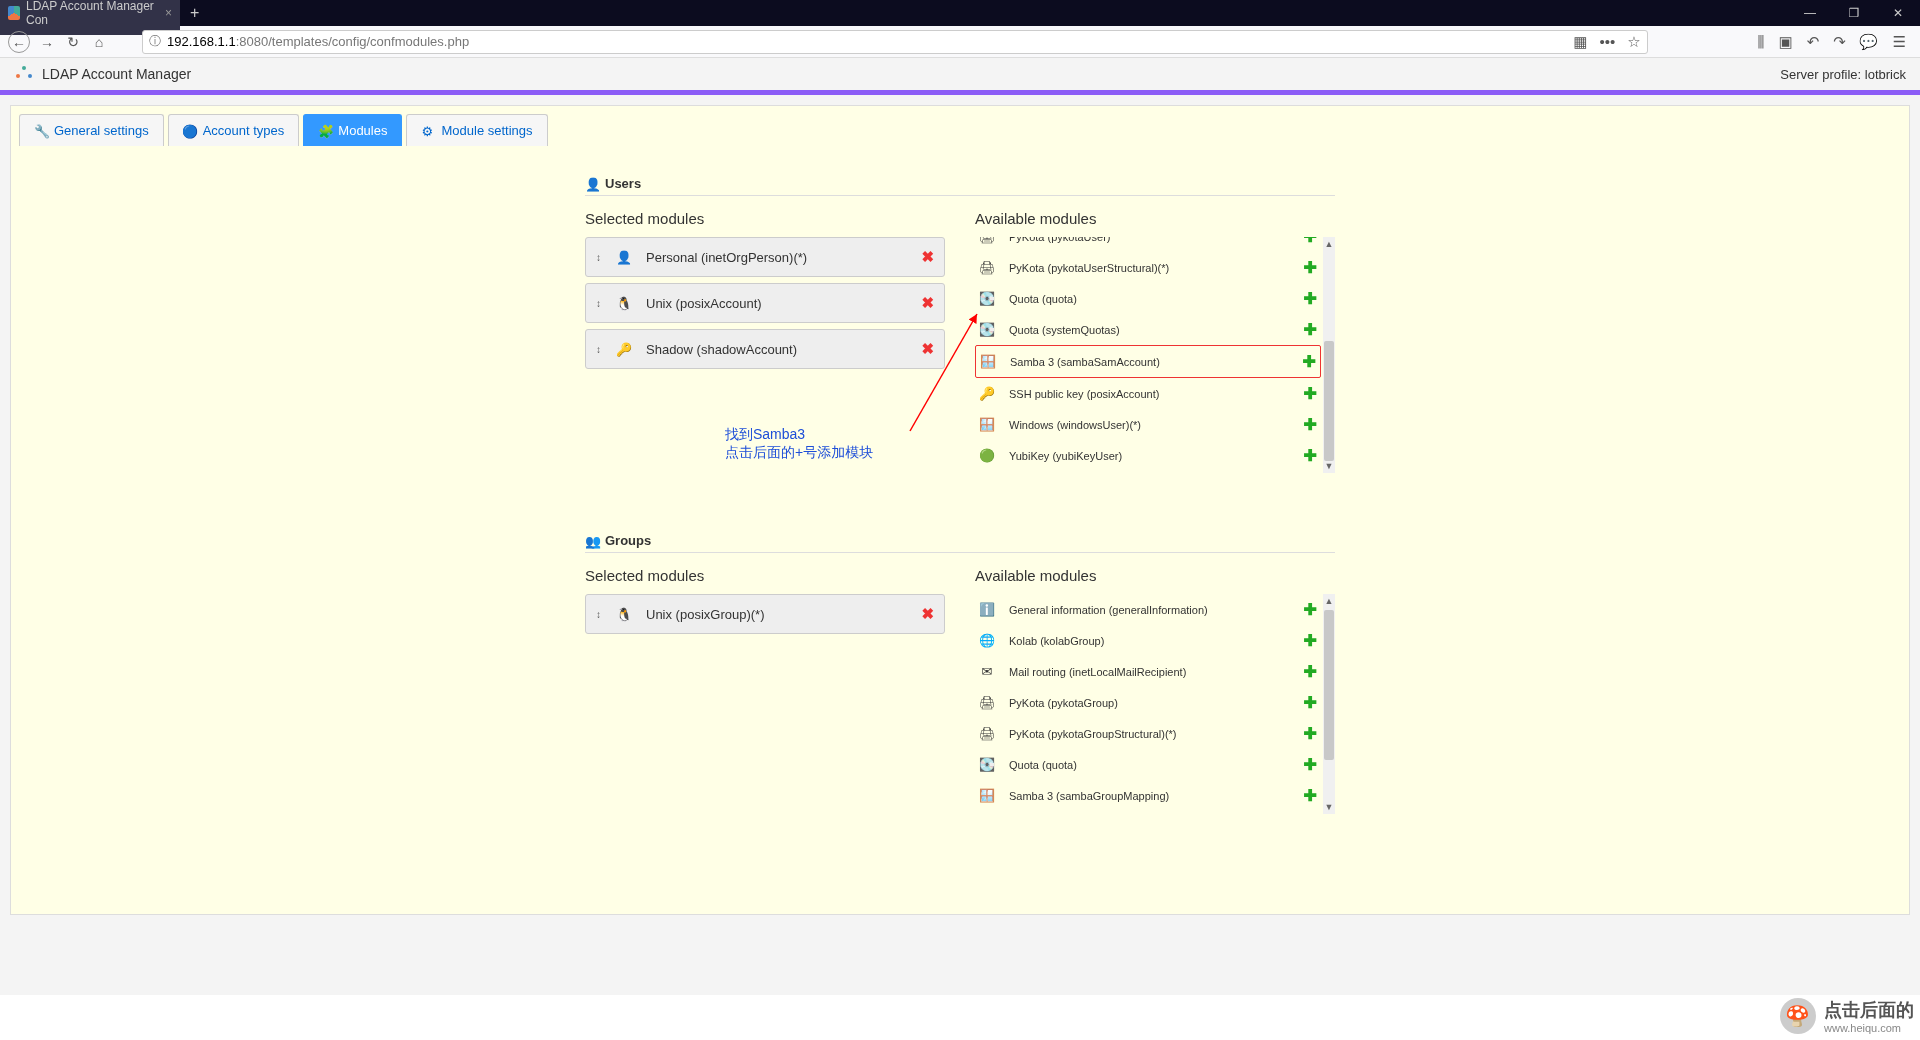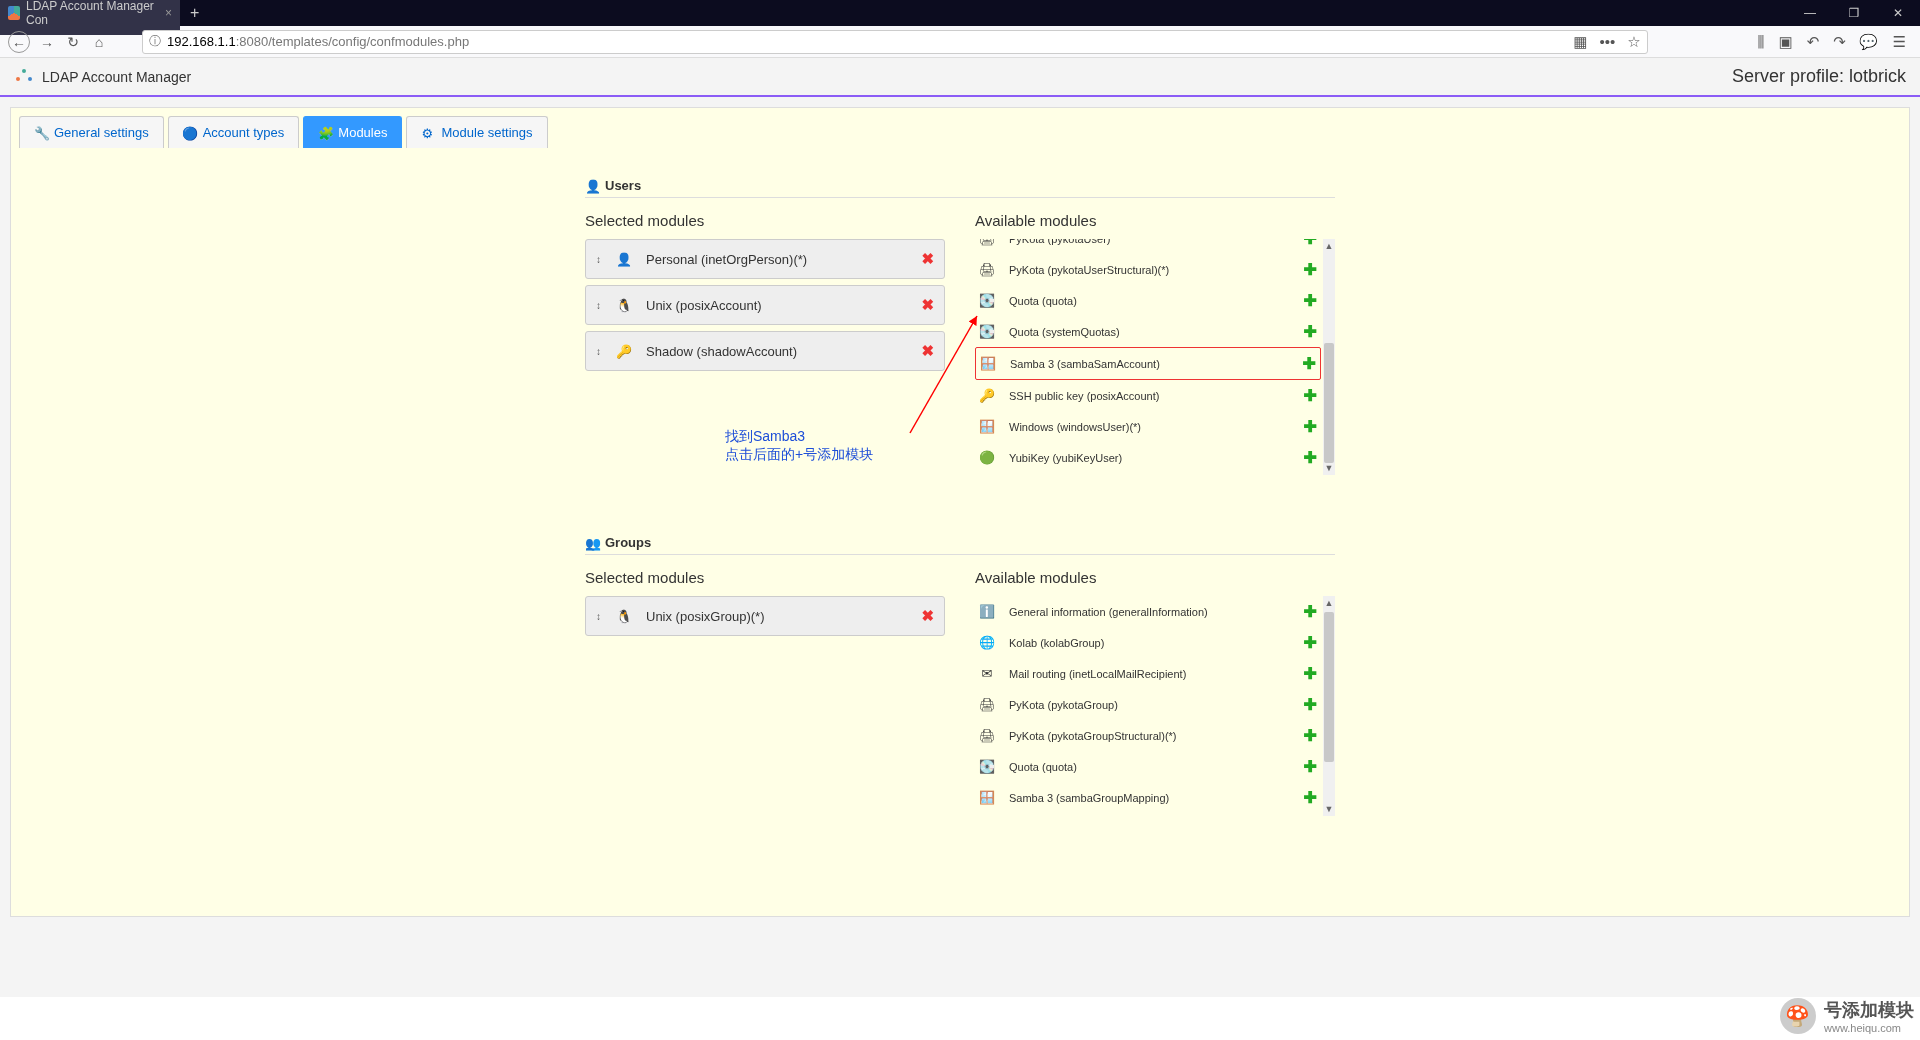--- a/index.html
+++ b/index.html
@@ -19,25 +19,25 @@
 .nav-btn.circle { border: 1px solid #999; border-radius: 50%; width: 22px; height: 22px; margin-right: 4px; }
 .url-bar { flex: 1; margin: 0 100px 0 30px; height: 24px; border: 1px solid #ccc; border-radius: 3px; display: flex; align-items: center; padding: 0 6px; background: #fff; }
 .url-bar .info-icon { color: #777; margin-right: 6px; font-size: 12px; }
 .url-bar .url-text { font-size: 13px; color: #777; }
 .url-bar .url-text .host { color: #000; }
 .url-right { display: flex; gap: 12px; margin-left: auto; color: #555; }
 .toolbar-right { display: flex; gap: 14px; margin-left: 10px; margin-right: 6px; color: #555; }
 .toolbar-right span, .url-right span { cursor: pointer; font-size: 15px; }
 
 
-.page-header { background: #f4f4f4; border-bottom: 2px solid #8b5cf6; display: flex; align-items: center; padding: 8px 14px; }
+.page-header { background: #f4f4f4; border-bottom: 5px solid #8b5cf6; display: flex; align-items: center; padding: 8px 14px; }
 .logo-dots { width: 20px; height: 16px; position: relative; margin-right: 8px; }
 .logo-dots::before { content: ""; position: absolute; width: 4px; height: 4px; border-radius: 50%; background: #4a9; left: 8px; top: 0; box-shadow: -6px 8px 0 #e74, 6px 8px 0 #48c; }
 .app-title { font-size: 14px; }
-.server-profile { margin-left: auto; font-size: 18px; }
+.server-profile { margin-left: auto; font-size: 13px; }
 
 
 .content-wrap { background: #f4f4f4; padding: 10px; min-height: 900px; }
 .content-inner { background: #ffffe6; border: 1px solid #ddd; padding: 0; }
 
 
 .tabs-row { display: flex; background: #ffffe6; padding: 8px 8px 0 8px; gap: 4px; }
 .app-tab { background: #f6f6f6; border: 1px solid #ccc; border-bottom: none; padding: 8px 14px; font-size: 13px; color: #0066cc; cursor: pointer; display: flex; align-items: center; gap: 6px; border-radius: 3px 3px 0 0; }
 .app-tab.active { background: #3399ff; color: #fff; border-color: #3399ff; }
 .tab-icon { width: 14px; height: 14px; display: inline-block; }
@@ -322,16 +322,16 @@
         </div>
       </div>
 
     </div>
   </div>
 </div>
 
 <div class="watermark">
   <div class="wm-icon">🍄</div>
   <div class="wm-text">
-    <div class="big">号添加模块</div>
+    <div class="big">点击后面的</div>
     <div class="small">www.heiqu.com</div>
   </div>
 </div>
 
 </body></html>

